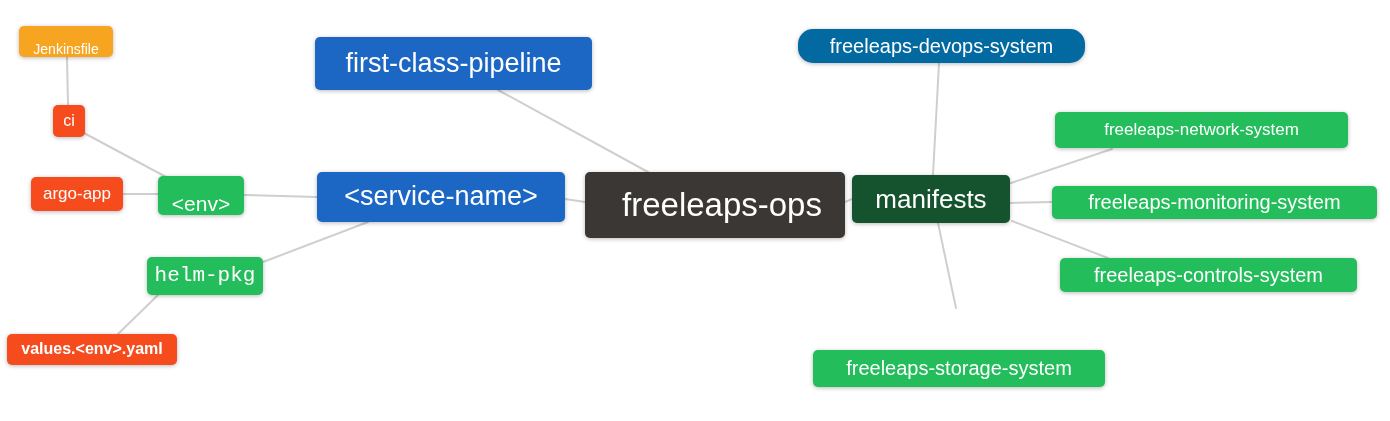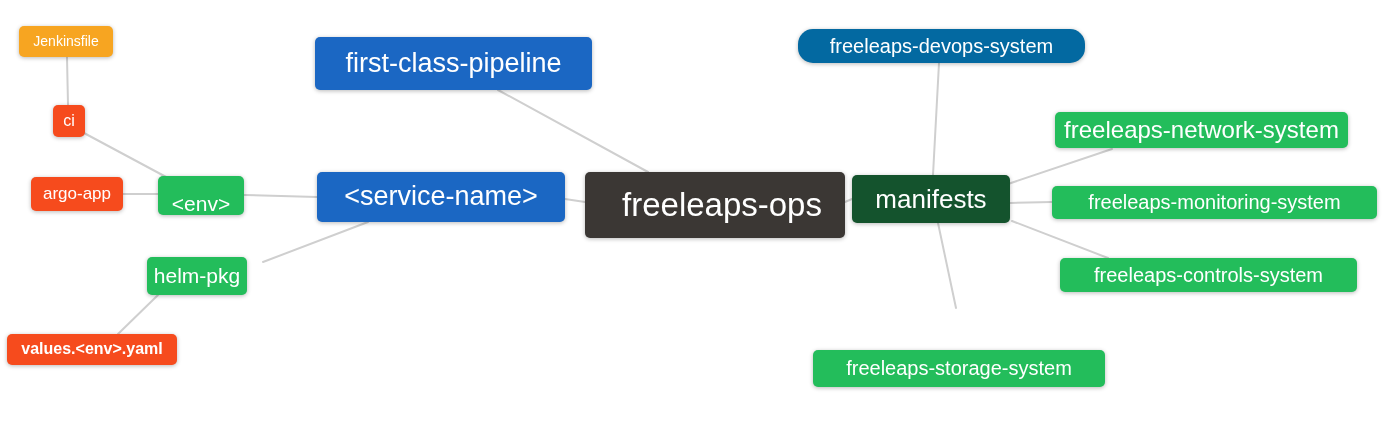--- a/index.html
+++ b/index.html
@@ -58,54 +58,54 @@
       <line x1="498" y1="90" x2="648" y2="172" stroke="#cfcfcf" stroke-width="2" stroke-linecap="round"></line>
       <line x1="565" y1="199" x2="585" y2="202" stroke="#cfcfcf" stroke-width="2" stroke-linecap="round"></line>
       <line x1="845" y1="202" x2="852" y2="199" stroke="#cfcfcf" stroke-width="2" stroke-linecap="round"></line>
       <line x1="933" y1="175" x2="939" y2="63" stroke="#cfcfcf" stroke-width="2" stroke-linecap="round"></line>
       <line x1="1008" y1="184" x2="1112" y2="149" stroke="#cfcfcf" stroke-width="2" stroke-linecap="round"></line>
       <line x1="1010" y1="203" x2="1052" y2="202" stroke="#cfcfcf" stroke-width="2" stroke-linecap="round"></line>
       <line x1="1012" y1="221" x2="1108" y2="258" stroke="#cfcfcf" stroke-width="2" stroke-linecap="round"></line>
       <line x1="938" y1="223" x2="956" y2="308" stroke="#cfcfcf" stroke-width="2" stroke-linecap="round"></line>
     </svg>
   <div class="node-layer">
-      <div class="node" style="left: 19px; top: 26px; width: 94px; height: 31px; font-size: 14px; background: rgb(247, 165, 33);">
+      <div class="node" style="left: 19px; top: 26px; width: 94px; height: 31px; font-size: 14px; background: rgb(247, 165, 33); align-items: flex-end;">
         <span>Jenkinsfile</span>
       </div>
       <div class="node" style="left: 53px; top: 105px; width: 32px; height: 32px; font-size: 16px; background: rgb(246, 75, 29);">
         <span>ci</span>
       </div>
       <div class="node" style="left: 31px; top: 177px; width: 92px; height: 34px; font-size: 17px; background: rgb(246, 75, 29); text-align: right;">
         <span>argo-app</span>
       </div>
       <div class="node" style="left: 158px; top: 176px; width: 86px; height: 39px; font-size: 21px; background: rgb(35, 189, 91); align-items: flex-end;">
         <span>&lt;env&gt;</span>
       </div>
-      <div class="node" style="left: 147px; top: 257px; width: 100px; height: 38px; font-size: 21px; background: rgb(35, 189, 91);">
+      <div class="node" style="left: 147px; top: 257px; width: 116px; height: 38px; font-size: 21px; background: rgb(35, 189, 91); font-family: Liberation Mono, monospace;">
         <span>helm-pkg</span>
       </div>
       <div class="node" style="left: 7px; top: 334px; width: 170px; height: 31px; font-size: 16px; background: rgb(246, 75, 29); font-weight: bold;">
         <span>values.&lt;env&gt;.yaml</span>
       </div>
       <div class="node" style="left: 315px; top: 37px; width: 277px; height: 53px; font-size: 27px; background: rgb(27, 103, 195);">
         <span>first-class-pipeline</span>
       </div>
       <div class="node" style="left: 317px; top: 172px; width: 248px; height: 50px; font-size: 27px; background: rgb(27, 103, 195); text-align: right;">
         <span>&lt;service-name&gt;</span>
       </div>
       <div class="node" style="left: 585px; top: 172px; width: 260px; height: 66px; font-size: 33px; background: rgb(59, 55, 52); padding-left: 14px;">
         <span>freeleaps-ops</span>
       </div>
       <div class="node" style="left: 852px; top: 175px; width: 158px; height: 48px; font-size: 26px; background: #14532d;">
         <span>manifests</span>
       </div>
       <div class="node" style="left: 798px; top: 29px; width: 287px; height: 34px; font-size: 20px; background: #0369a1; border-radius: 15px;">
         <span>freeleaps-devops-system</span>
       </div>
-      <div class="node" style="left: 1055px; top: 112px; width: 293px; height: 36px; font-size: 24px; background: rgb(35, 189, 91);">
+      <div class="node" style="left: 1055px; top: 112px; width: 293px; height: 36px; font-size: 17px; background: rgb(35, 189, 91);">
         <span>freeleaps-network-system</span>
       </div>
       <div class="node" style="left: 1052px; top: 186px; width: 325px; height: 33px; font-size: 20px; background: rgb(35, 189, 91);">
         <span>freeleaps-monitoring-system</span>
       </div>
       <div class="node" style="left: 1060px; top: 258px; width: 297px; height: 34px; font-size: 20px; background: rgb(35, 189, 91);">
         <span>freeleaps-controls-system</span>
       </div>
       <div class="node" style="left: 813px; top: 308px; width: 292px; height: 37px; font-size: 20px; background: rgb(35, 189, 91); margin-top: 42px;">
         <span>freeleaps-storage-system</span>

